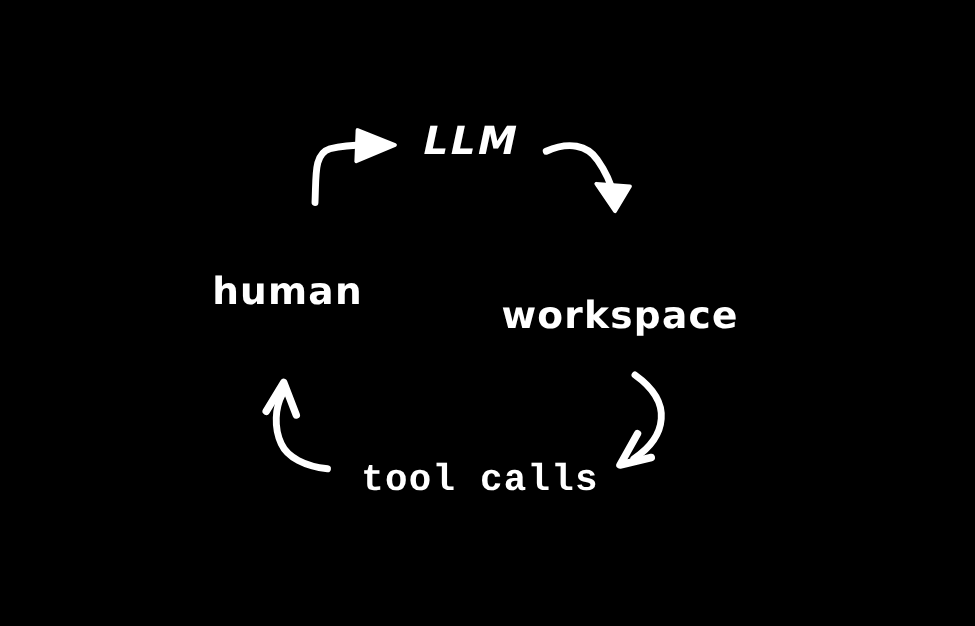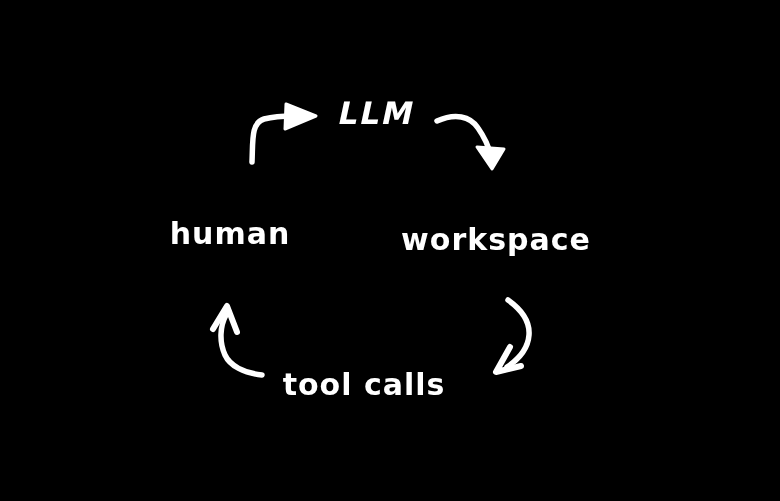--- a/index.html
+++ b/index.html
@@ -85,23 +85,23 @@
 
     <g>
       <path class="shaft" d="M 262 375 C 244 373, 230 366, 225 355 C 219 342, 220 326, 226 315"></path>
       <path class="head-open" d="M 213 329 L 227 306 L 237 332"></path>
     </g>
 
   </svg>
 
   <div class="label llm" style="left:377px; top:113px;">LLM</div>
 
-  <div class="label two-line" style="left:496px; top:240px;">
+  <div class="label two-line" style="left:496px; top:253px;">
     <span>workspace</span><br>
   </div>
 
-  <div class="label" style="left:364px; top:385px;">tool calls</div>
+  <div class="label" style="left:384px; top:385px;font-family:Liberation Mono, monospace;">tool calls</div>
 
   <div class="label two-line" style="left:230px; top:234px;text-align:right;">
     <span>human</span><br>
   </div>
 
 </div>
 
 </body></html>

